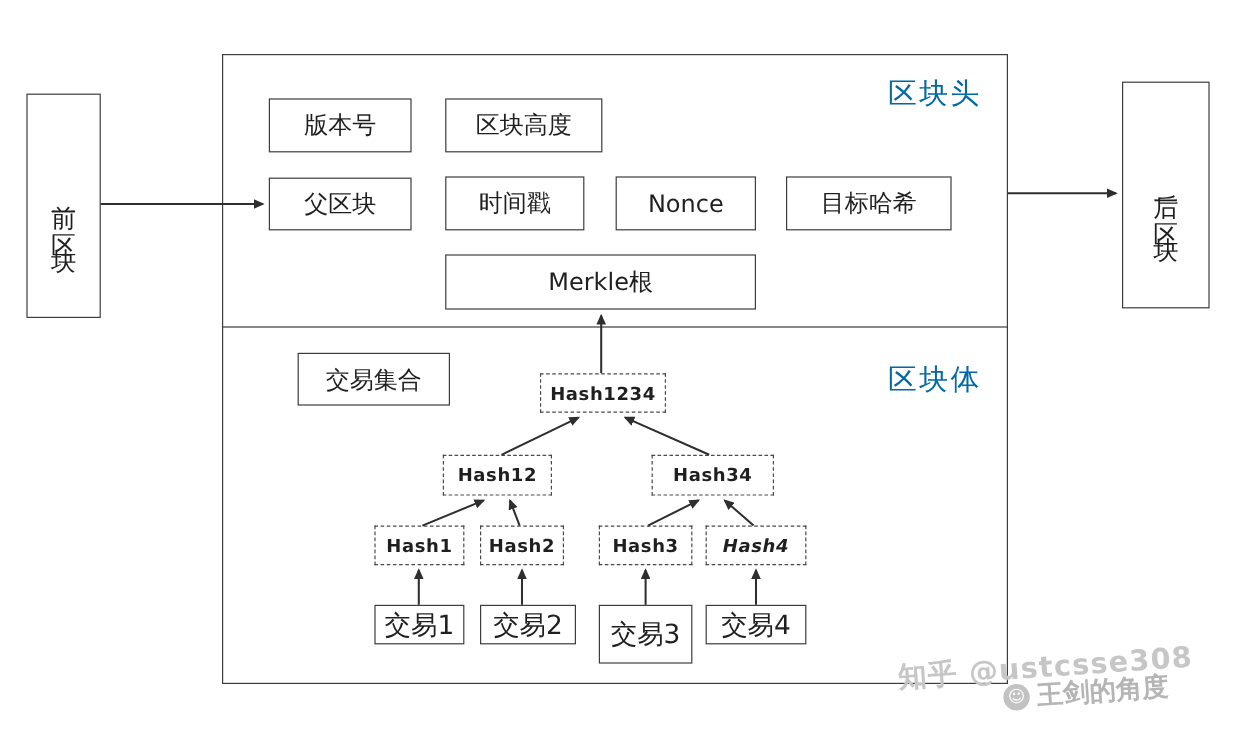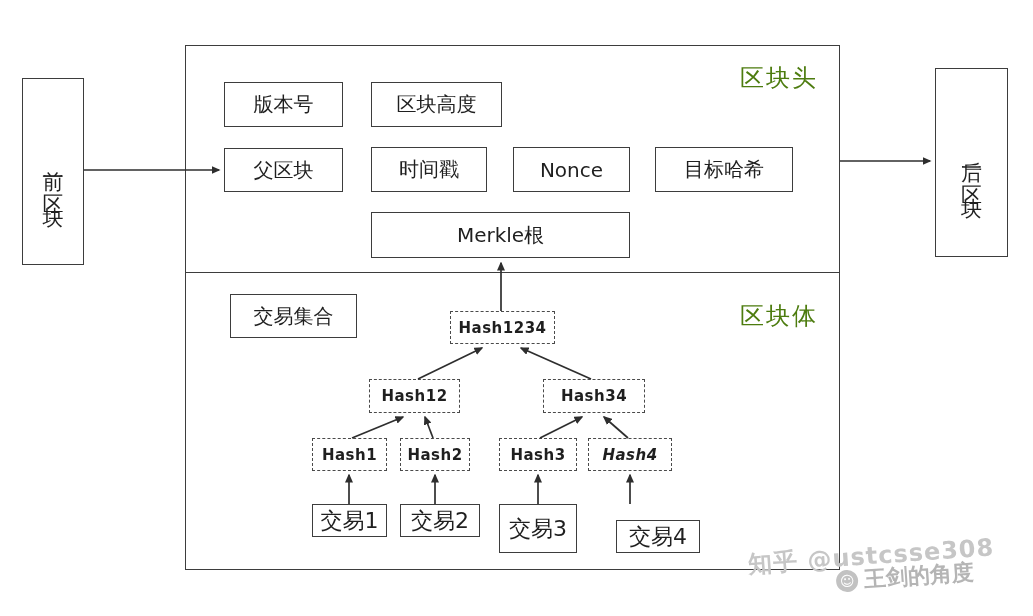--- a/index.html
+++ b/index.html
@@ -19,21 +19,21 @@
   .hash-box { font-size:15px; font-weight:bold; letter-spacing:0.5px; }
   .tx-box { font-size:22px;text-align:right; }
   .outer {
     position:absolute; box-sizing:border-box; border:1.6px solid #3d3d3d;
     background:transparent; z-index:1;
   }
   .divider {
     position:absolute; height:0; border-top:1.6px solid #3d3d3d; z-index:1;
   }
   .section-title {
-    position:absolute; font-size:24px; color:#4d7c0f; z-index:2;
+    position:absolute; font-size:24px; color:#0369a1; z-index:2;
     letter-spacing:2px;
   }
   .vblock {
     writing-mode:vertical-rl; text-orientation:upright;
     font-size:21px; letter-spacing:12px; padding-top:12px;
   }
   .arrows { position:absolute; left:0; top:0; z-index:5; pointer-events:none; }
   .watermark {
     position:absolute; z-index:6; color:#c6c6c6; font-weight:bold;
     transform:rotate(-4deg); white-space:nowrap;
@@ -63,35 +63,35 @@
   <div class="section-title" style="left:740px; top:300px;">区块体</div>
 
   <div class="box hdr-box" style="left:371px; top:82px; width:131px; height:45px;">区块高度</div>
   <div class="box hdr-box" style="left:224px; top:82px; width:119px; height:45px;">版本号</div>
   <div class="box hdr-box" style="left:224px; top:148px; width:119px; height:44px;">父区块</div>
   <div class="box hdr-box" style="left:371px; top:147px; width:116px; height:45px;">时间戳</div>
   <div class="box hdr-box" style="left:513px; top:147px; width:117px; height:45px;">Nonce</div>
   <div class="box hdr-box" style="left:655px; top:147px; width:138px; height:45px;">目标哈希</div>
   <div class="box hdr-box" style="left:371px; top:212px; width:259px; height:46px;">Merkle根</div>
 
-  <div class="box hdr-box" style="left:230px; top:294px; width:127px; height:44px;">交易集合</div>
+  <div class="box hdr-box" style="left:248px; top:294px; width:127px; height:44px;">交易集合</div>
 
   <div class="box dashed hash-box" style="left:450px; top:311px; width:105px; height:33px;">Hash1234</div>
   <div class="box dashed hash-box" style="left:369px; top:379px; width:91px; height:34px;">Hash12</div>
   <div class="box dashed hash-box" style="left:543px; top:379px; width:102px; height:34px;">Hash34</div>
 
   <div class="box dashed hash-box" style="left:312px; top:438px; width:75px; height:33px;">Hash1</div>
   <div class="box dashed hash-box" style="left:400px; top:438px; width:70px; height:33px;">Hash2</div>
   <div class="box dashed hash-box" style="left:499px; top:438px; width:78px; height:33px;">Hash3</div>
   <div class="box dashed hash-box" style="left:588px; top:438px; width:84px; height:33px;font-style:italic;">Hash4</div>
 
   <div class="box tx-box" style="left:312px; top:504px; width:75px; height:33px;">交易1</div>
   <div class="box tx-box" style="left:400px; top:504px; width:80px; height:33px;">交易2</div>
   <div class="box tx-box" style="left:499px; top:504px; width:78px; height:49px;">交易3</div>
-  <div class="box tx-box" style="left:588px; top:520px; width:84px; height:33px;margin-left:28px;">交易4</div>
+  <div class="box tx-box" style="left:588px; top:504px; width:84px; height:33px;">交易4</div>
 
   <svg class="arrows" width="1033" height="616" viewBox="0 0 1033 616">
     <defs>
       <marker id="arrowhead" markerWidth="9" markerHeight="8" refX="7.5" refY="4" orient="auto" markerUnits="userSpaceOnUse">
         <path d="M0,0 L9,4 L0,8 Z" fill="#2e2e2e"></path>
       </marker>
     </defs>
     <g stroke="#2e2e2e" stroke-width="1.7" fill="none">
       <line x1="84" y1="170" x2="219" y2="170" marker-end="url(#arrowhead)"></line>
       <line x1="840" y1="161" x2="930" y2="161" marker-end="url(#arrowhead)"></line>

